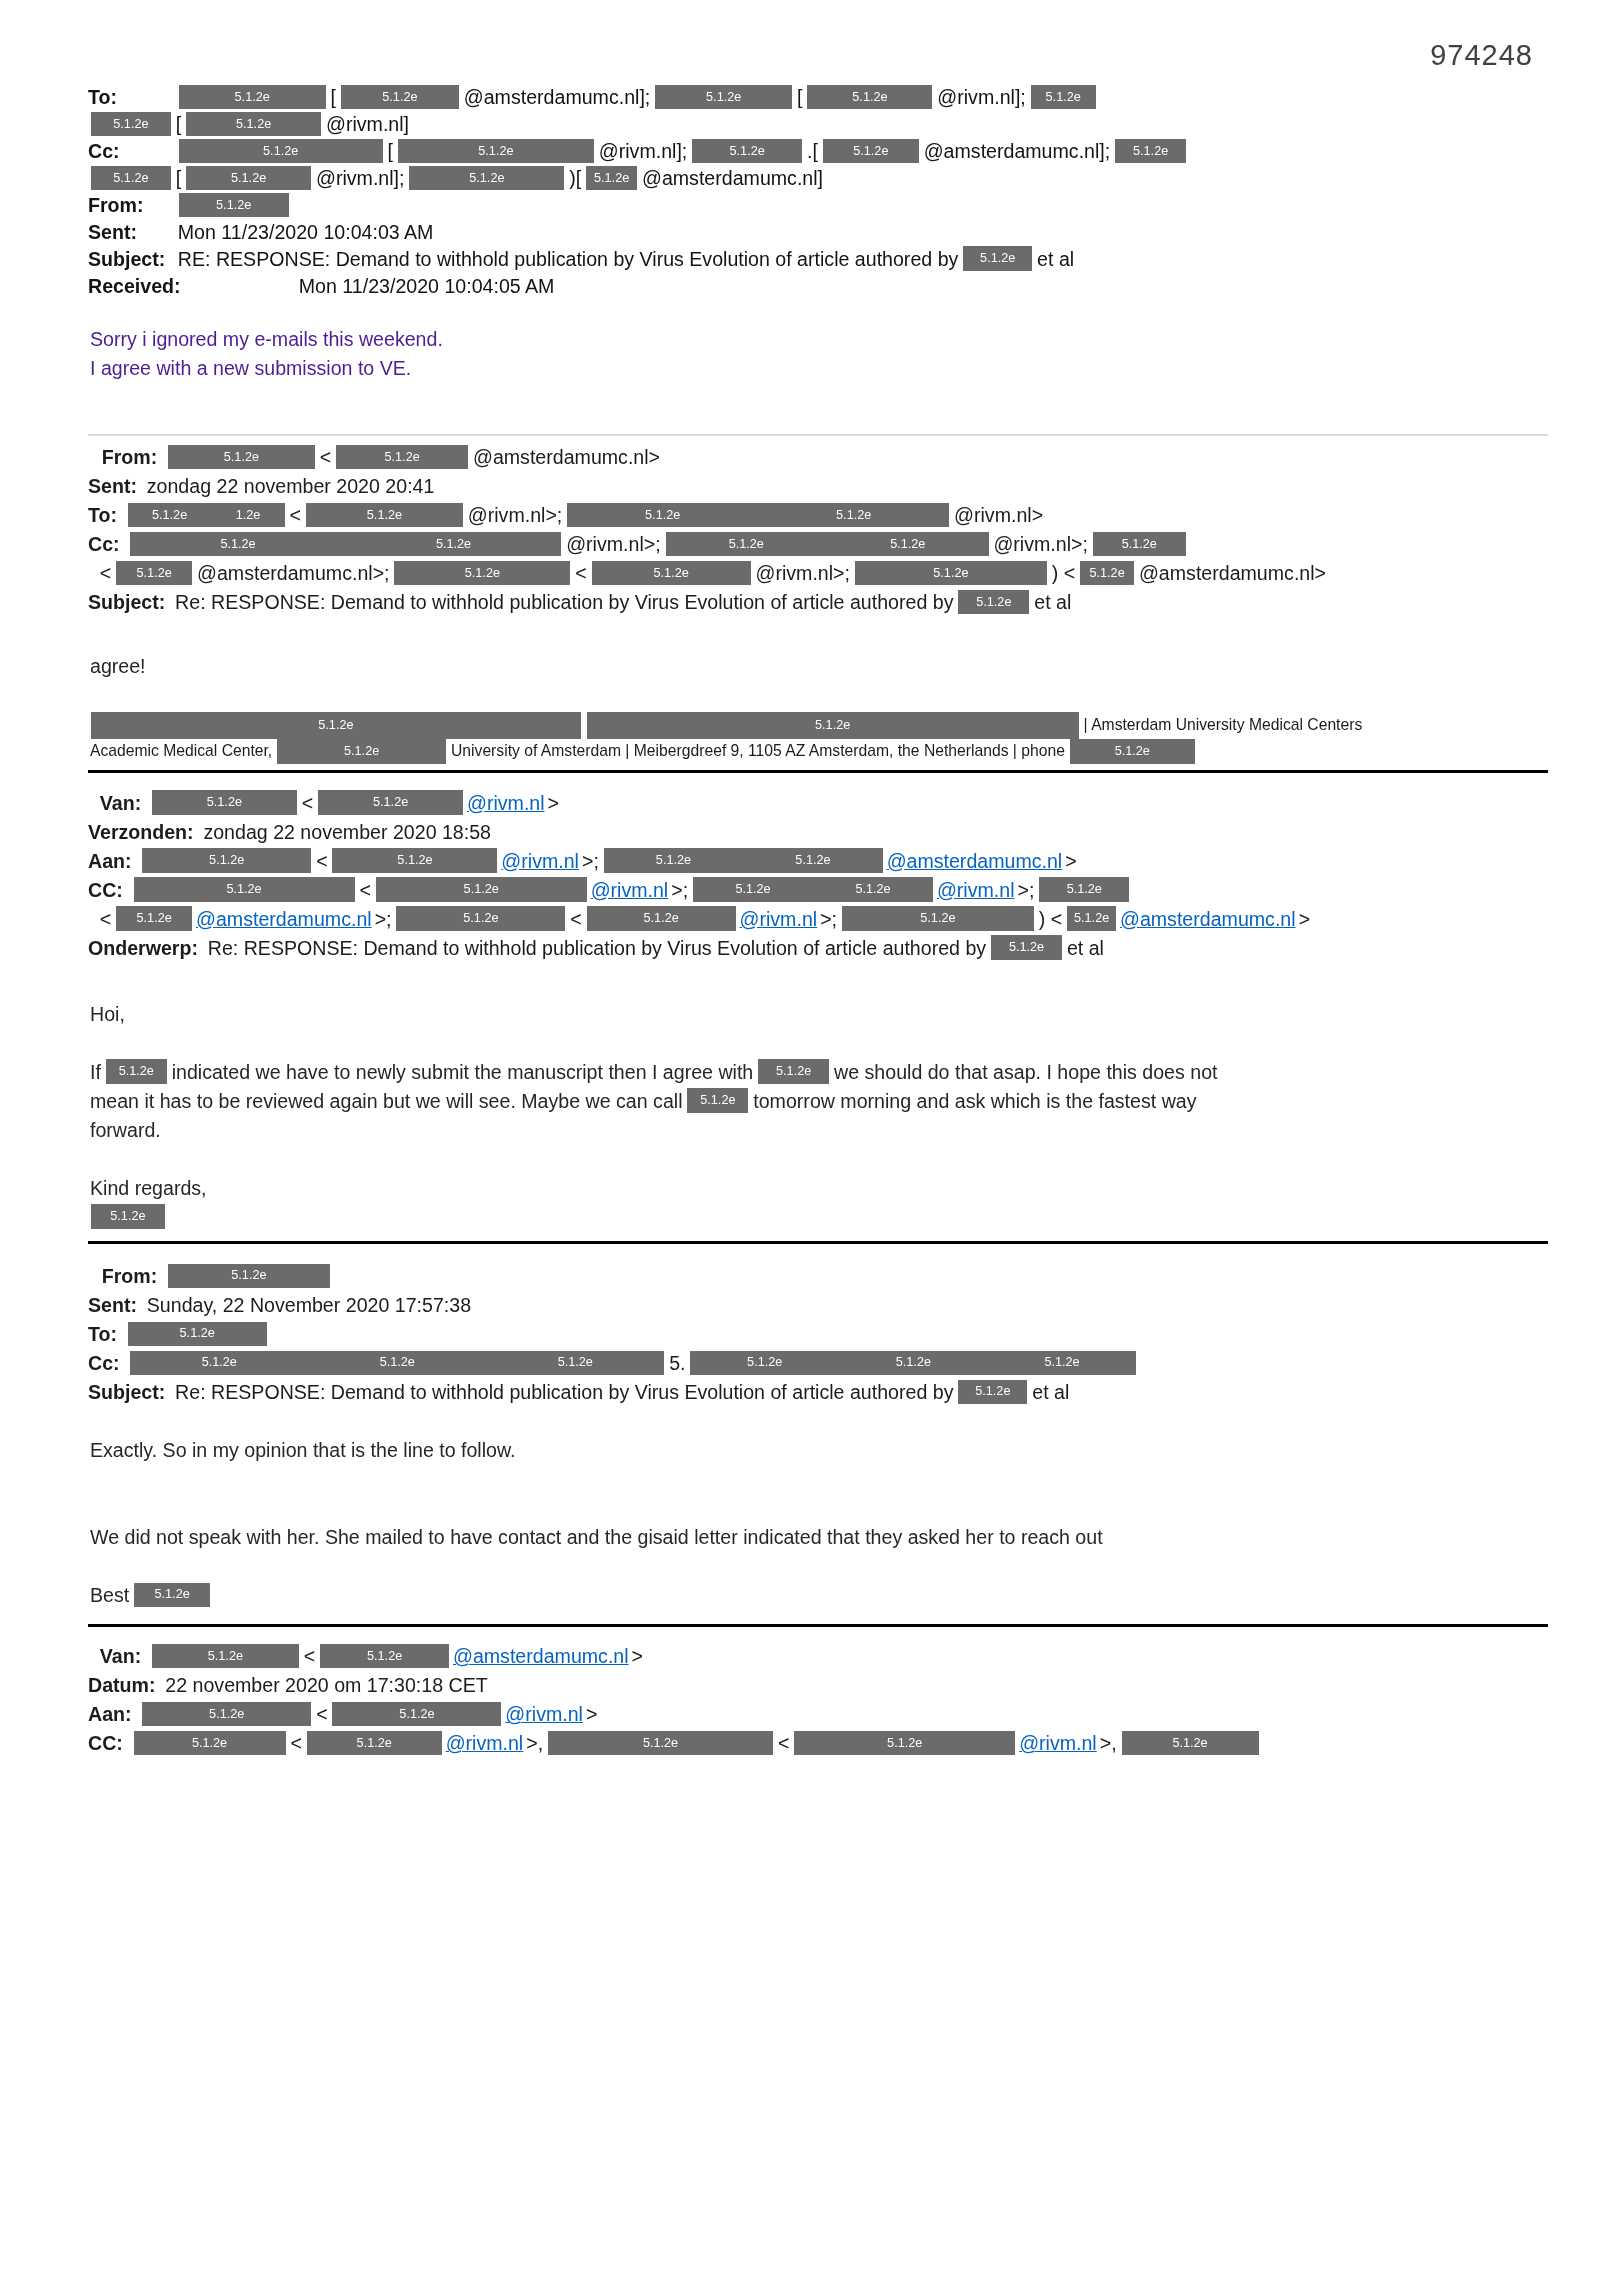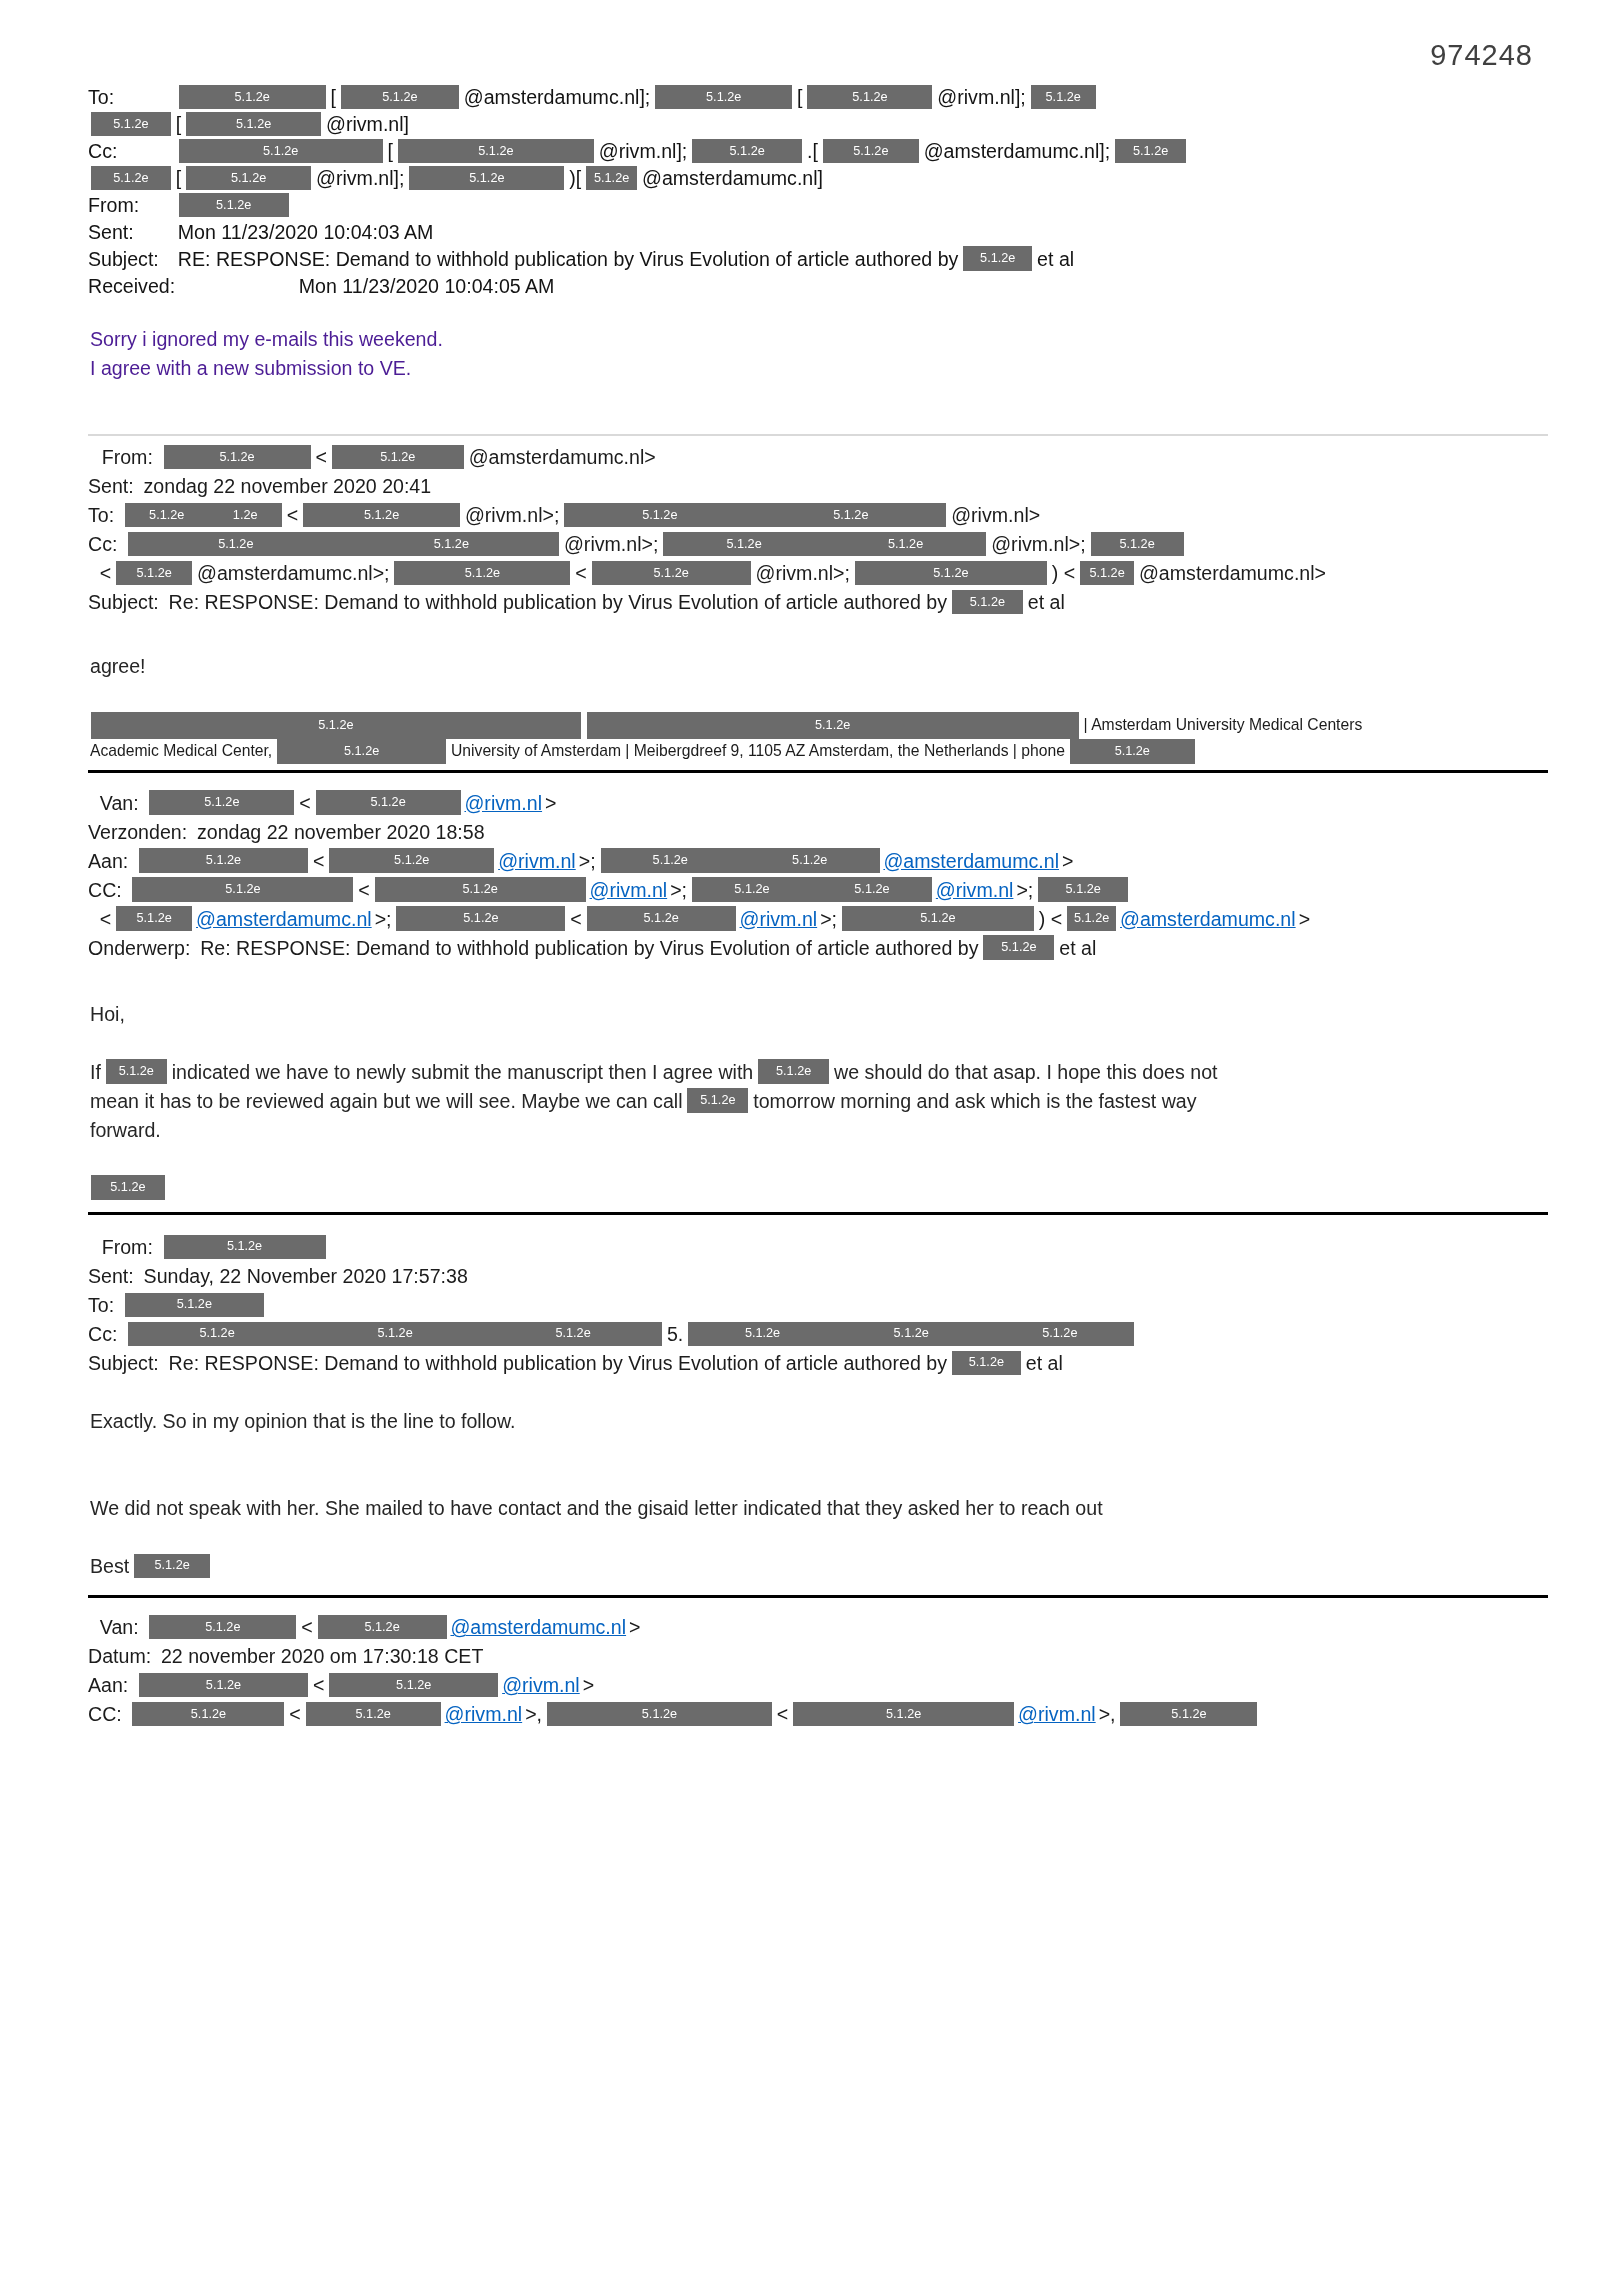--- a/index.html
+++ b/index.html
@@ -8,21 +8,21 @@
   #docnum{position:absolute;top:39px;right:88px;font-size:29px;color:#404040;
           letter-spacing:1px;font-family:"Liberation Sans", sans-serif;}
   #content{position:absolute;top:84px;left:88px;width:1470px;}
   .block{}
   .line{white-space:nowrap;}
   .hdr1 .line{font-size:19.6px;line-height:26.5px;color:#141414;}
   .hdr2 .line{font-size:19.6px;line-height:29px;color:#1c1c1c;}
   .body1 .line{font-size:19.6px;line-height:29px;color:#4c1d95;}
   .body2 .line{font-size:19.6px;line-height:29px;color:#262626;}
   .sig .line{font-size:15.7px;line-height:23.5px;color:#1c1c1c;}
-  .lbl{font-weight:normal;margin-right:7.8px;display:inline-block;}
+  .lbl{font-weight:bold;margin-right:7.8px;display:inline-block;}
   .txt{margin:0 2px;}
   .lnk{color:#0563c1;text-decoration:underline;margin:0 1px;cursor:pointer;}
   .red{display:inline-flex;justify-content:space-around;align-items:center;
        background:#6b6b6b;color:#ffffff;font-size:12.7px;height:24.5px;
        vertical-align:middle;margin:0 2.9px;position:relative;top:-2px;
        overflow:hidden;}
   .red span{padding:0 2px;}
   .sig .red{top:0;}
   .rule{border:0;margin:0;}
   .rule.thin{border-top:2px solid #d9d9d9;width:1460px;}
@@ -197,20 +197,21 @@
         <div class="line"><span class="txt">If</span><span class="red" style="width: 61px; background: rgb(107, 107, 107);">
             <span>5.1.2e</span>
           </span><span class="txt">indicated we have to newly submit the manuscript then I agree with</span><span class="red" style="width: 71px; background: rgb(107, 107, 107);">
             <span>5.1.2e</span>
           </span><span class="txt">we should do that asap. I hope this does not</span></div>
         <div class="line"><span class="txt">mean it has to be reviewed again but we will see. Maybe we can call</span><span class="red" style="width: 61px; background: rgb(107, 107, 107);">
             <span>5.1.2e</span>
           </span><span class="txt">tomorrow morning and ask which is the fastest way</span></div>
         <div class="line"><span class="txt">forward.</span></div>
         <div class="line">&nbsp;</div>
+        <div class="line"><span class="txt">Kind regards,</span></div>
         <div class="line"><span class="red" style="width: 74px; background: rgb(107, 107, 107);">
             <span>5.1.2e</span>
           </span></div>
       </div>
       <div style="height: 9.8px;"></div>
       <div class="rule thick"></div>
       <div style="height: 17.6px;"></div>
       <div class="block hdr2">
         <div class="line" style="margin-left: 13.7px;"><span class="lbl">From:</span><span class="red" style="width: 162px; background: rgb(107, 107, 107);">
             <span>5.1.2e</span>

